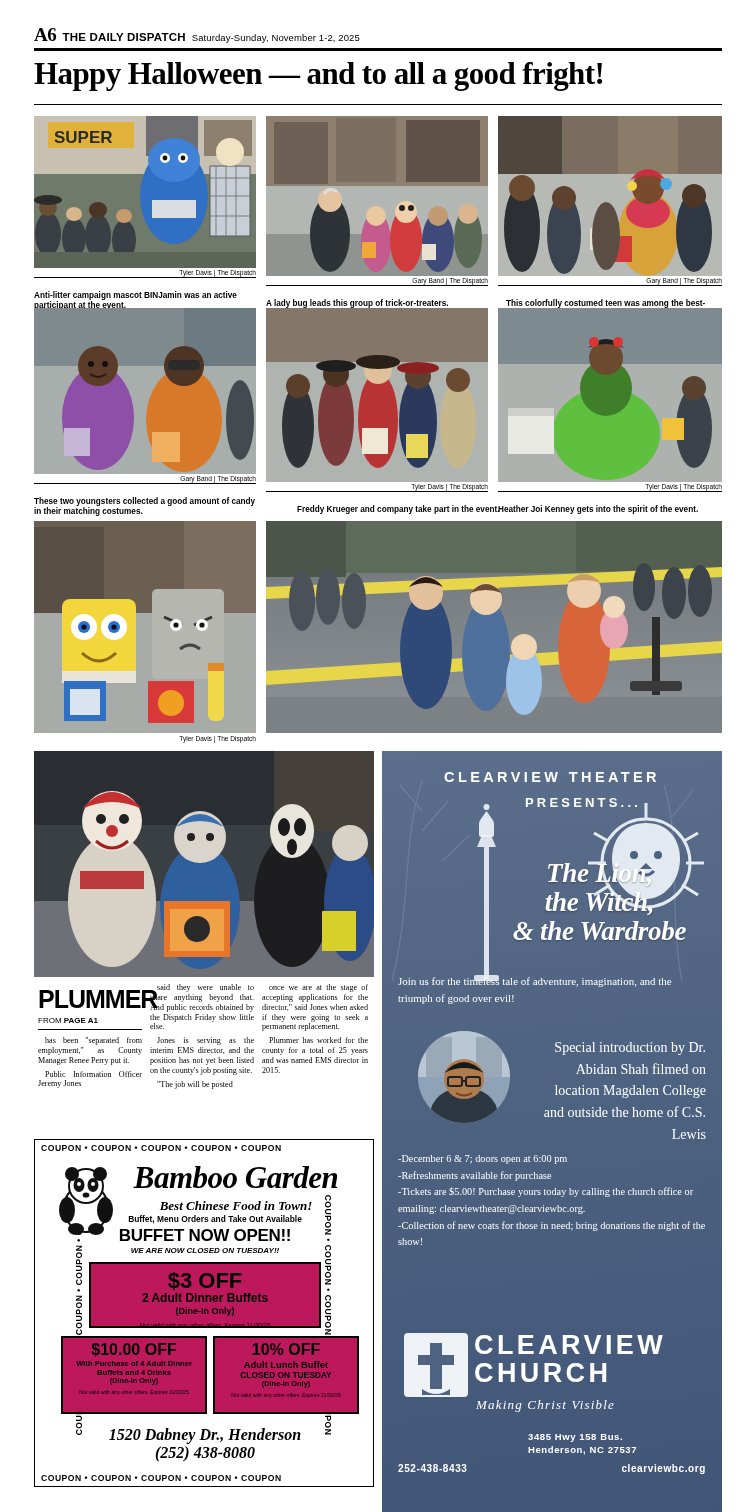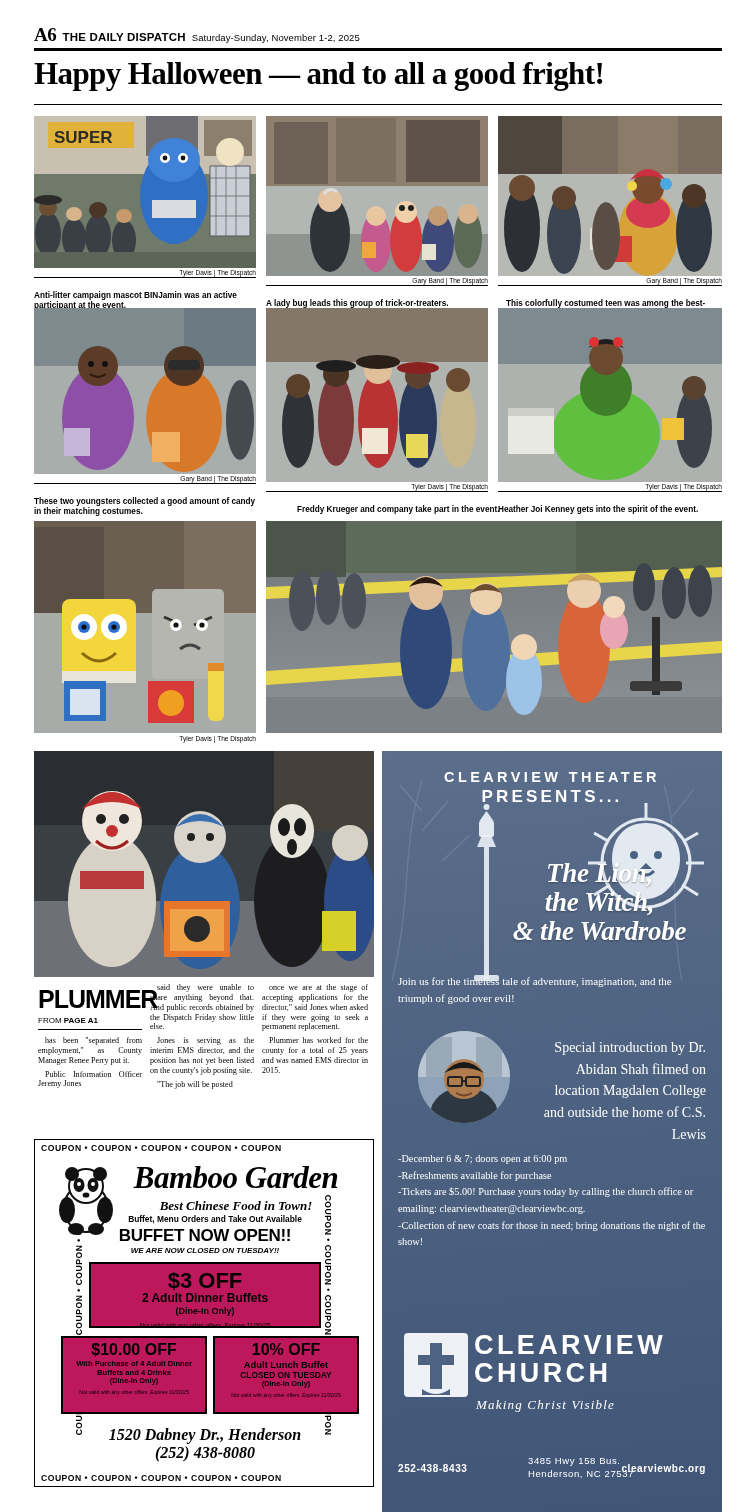--- a/index.html
+++ b/index.html
@@ -100,22 +100,22 @@
   .church{
     position:absolute;left:382px;top:751px;width:340px;height:952px;
     background:linear-gradient(175deg,#5b6e8c 0%,#4e6381 35%,#44587a 70%,#3c5070 100%);
     color:#fff;overflow:hidden;
   }
   .church .ct{
     position:absolute;left:0;top:18px;width:100%;text-align:center;
     font-family:"Liberation Sans",sans-serif;font-weight:bold;font-size:14.5px;letter-spacing:3.4px;
   }
   .church .cp{
-    position:absolute;left:0;top:36px;width:100%;text-align:center;
-    font-family:"Liberation Sans",sans-serif;font-weight:bold;font-size:17px;letter-spacing:3.2px;
+    position:absolute;left:0;top:44px;width:100%;text-align:center;
+    font-family:"Liberation Sans",sans-serif;font-weight:bold;font-size:13px;letter-spacing:3.2px;padding-left:31px;
   }
   .lion-title{
     position:absolute;left:100px;top:108px;width:235px;text-align:center;
     font-family:"Liberation Serif",serif;font-weight:bold;font-style:italic;
     font-size:27px;line-height:1.08;letter-spacing:-0.3px;
     text-shadow:0 1px 2px rgba(0,0,0,.35);
   }
   .church-body{
     position:absolute;left:16px;top:222px;width:308px;
     font-family:"Liberation Serif",serif;font-size:11px;line-height:1.5;
@@ -132,22 +132,22 @@
   .logo-name{
     position:absolute;left:92px;top:580px;width:230px;
     font-family:"Liberation Sans",sans-serif;font-weight:bold;
     font-size:27px;letter-spacing:3.4px;line-height:1.05;
   }
   .logo-tag{
     position:absolute;left:94px;top:646px;width:228px;
     font-family:"Liberation Serif",serif;font-style:italic;font-size:13px;letter-spacing:1.2px;
   }
   .church-addr{
-    position:absolute;left:146px;top:704px;width:190px;
-    font-family:"Liberation Sans",sans-serif;font-weight:normal;font-size:9.5px;line-height:1.35;letter-spacing:0.6px;
+    position:absolute;left:146px;top:680px;width:190px;
+    font-family:"Liberation Sans",sans-serif;font-weight:bold;font-size:9.5px;line-height:1.35;letter-spacing:0.6px;
   }
   .church-phone{
     position:absolute;left:16px;top:712px;
     font-family:"Liberation Sans",sans-serif;font-weight:bold;font-size:10px;letter-spacing:0.6px;
   }
   .church-web{
     position:absolute;right:16px;top:712px;
     font-family:"Liberation Sans",sans-serif;font-weight:bold;font-size:10px;letter-spacing:0.6px;
   }
   .headshot{

